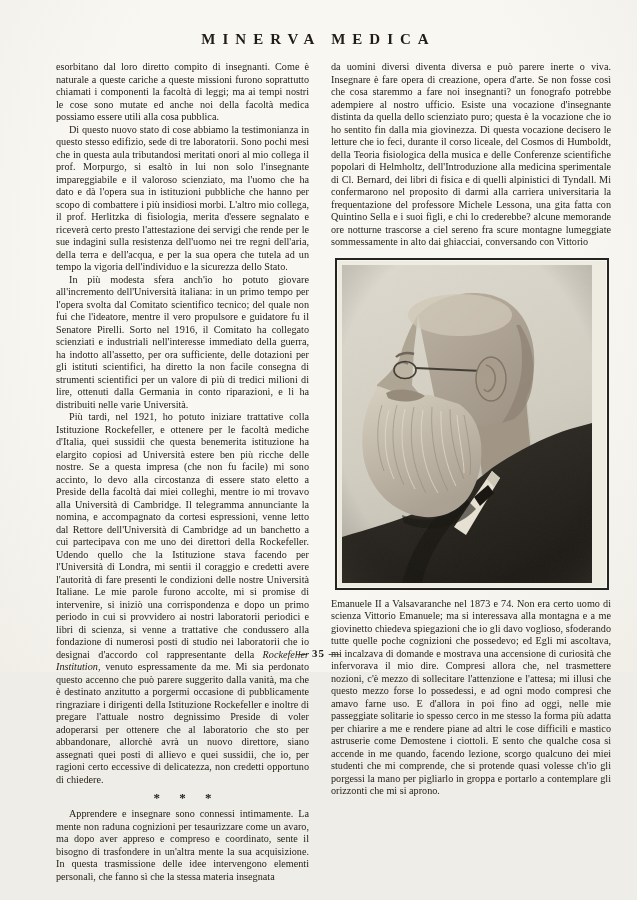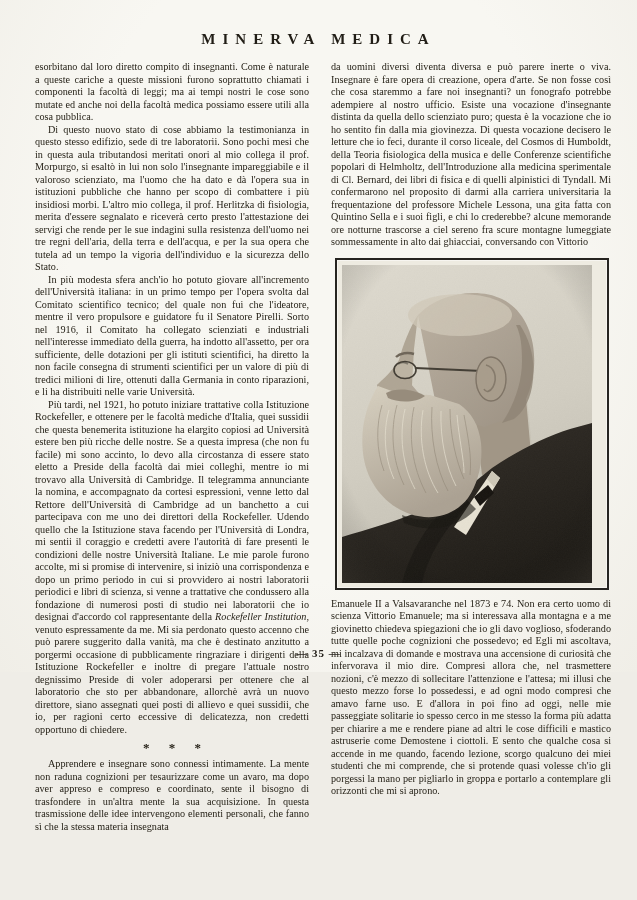--- a/index.html
+++ b/index.html
@@ -21,21 +21,21 @@
     user-select: none;
   }
   .header { padding-top: 30px; text-align: center; }
   .title {
     margin: 0; display: inline-block;
     font-size: 15px; font-weight: bold; letter-spacing: 7px;
     color: #211d16;
   }
   .columns {
     display: flex; gap: 22px;
-    padding: 13px 26px 0 35px;
+    padding: 13px 26px 0 56px;
   }
   .col {
     width: 285px;
     font-size: 10.2px; line-height: 12.5px;
     text-align: justify;
     text-rendering: optimizeLegibility;
     color: #262218;
   }
   .col p { margin: 0; text-indent: 13px; hyphens: none; }
   .col p.noindent { text-indent: 0; }

